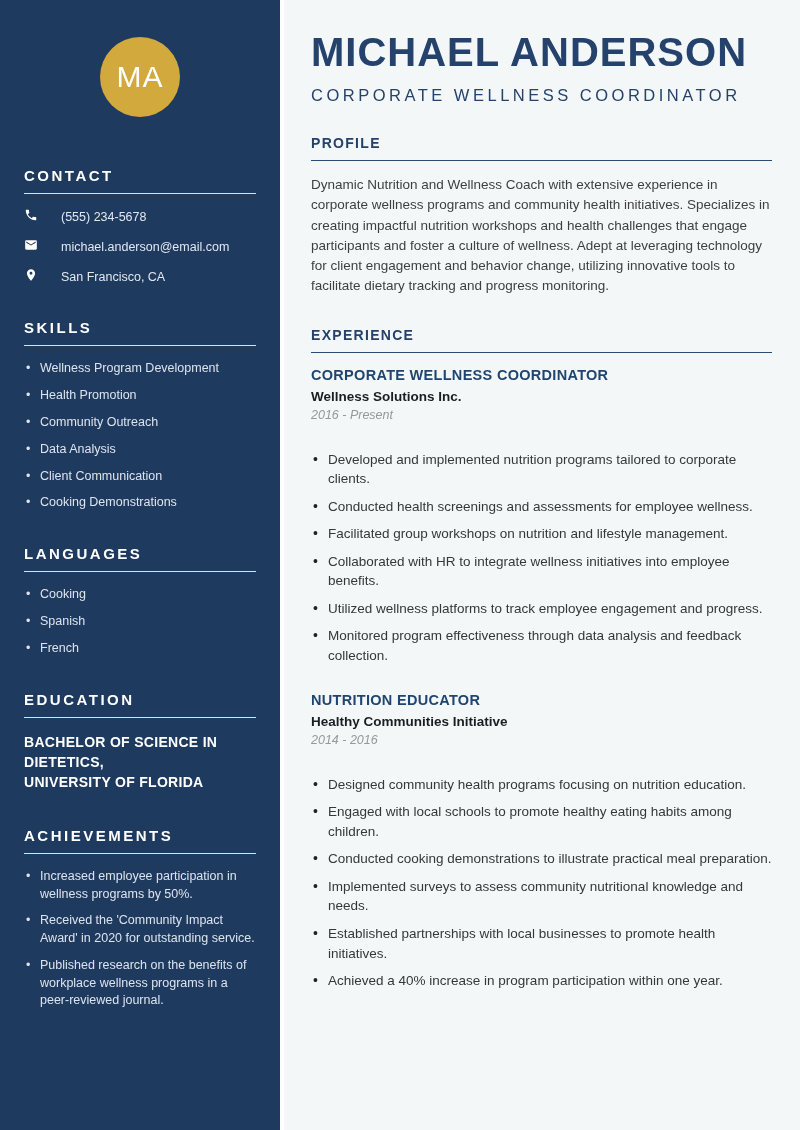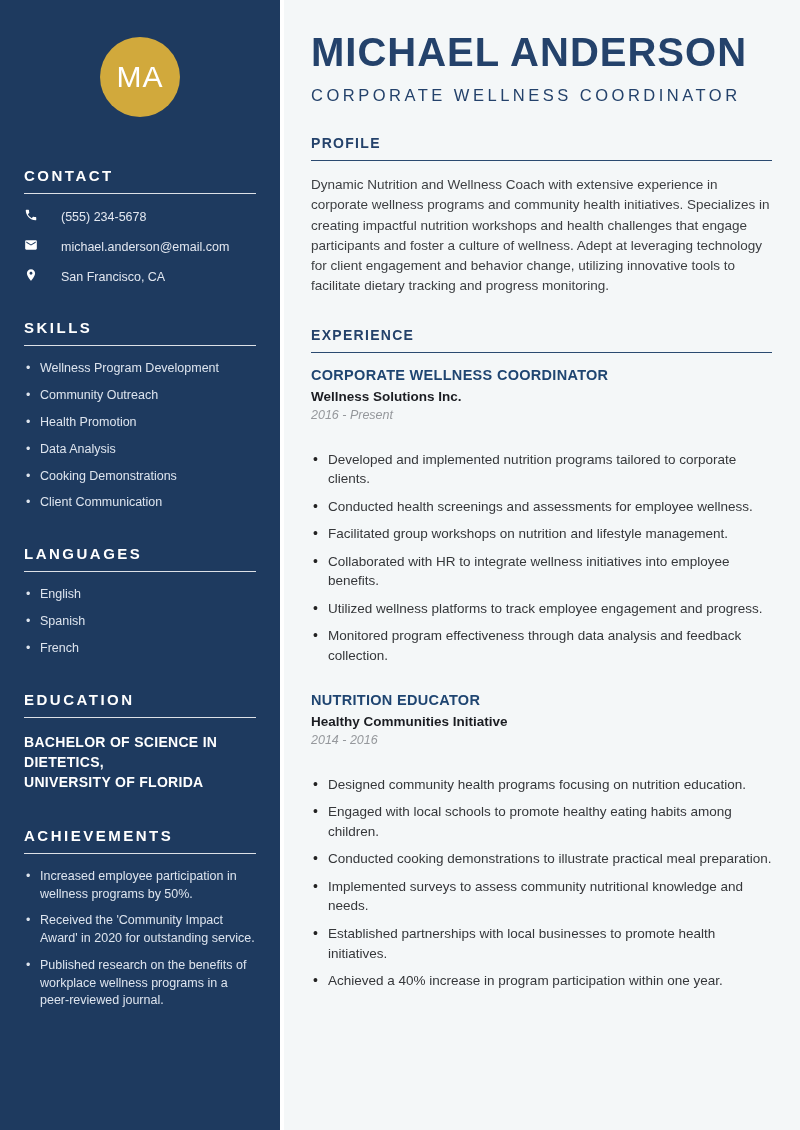--- a/index.html
+++ b/index.html
@@ -139,32 +139,32 @@
             </svg>
         </span>
         <span>San Francisco, CA</span>
       </div>
     </section>
 
     <section class="side-section">
       <div class="side-heading">SKILLS</div>
       <ul class="side-list">
         <li>Wellness Program Development</li>
+        <li>Health Promotion</li>
         <li>Community Outreach</li>
-        <li>Health Promotion</li>
         <li>Data Analysis</li>
+        <li>Client Communication</li>
         <li>Cooking Demonstrations</li>
-        <li>Client Communication</li>
       </ul>
     </section>
 
     <section class="side-section">
       <div class="side-heading">LANGUAGES</div>
       <ul class="side-list">
-        <li>English</li>
+        <li>Cooking</li>
         <li>Spanish</li>
         <li>French</li>
       </ul>
     </section>
 
     <section class="side-section">
       <div class="side-heading">EDUCATION</div>
       <div class="degree-line">BACHELOR OF SCIENCE IN DIETETICS,</div>
       <div class="degree-line">UNIVERSITY OF FLORIDA</div>
     </section>

